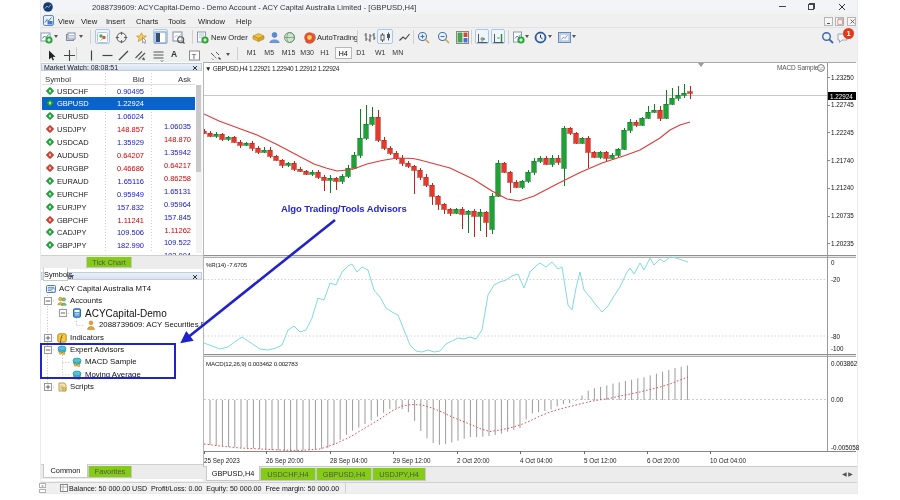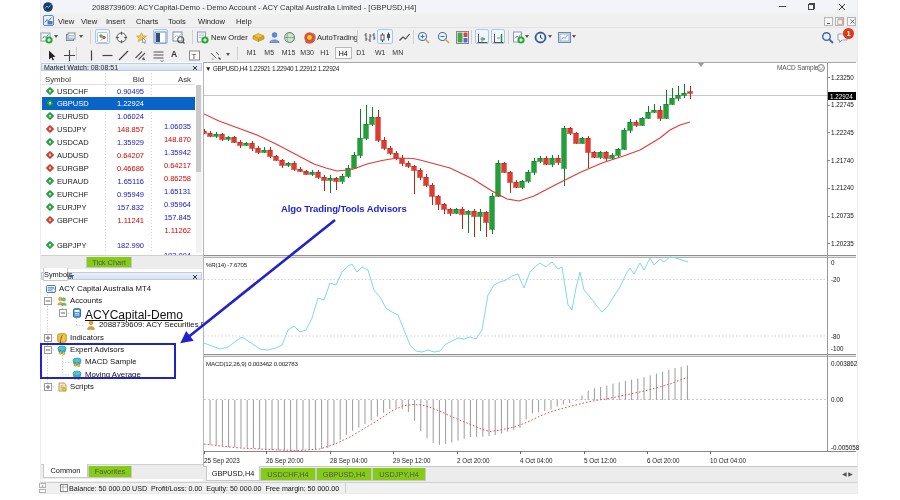--- a/index.html
+++ b/index.html
@@ -367,20 +367,29 @@
     </div>
 <div class="mwrow" style="top:213.5px">
       <svg width="8" height="8" viewBox="0 0 8 8" style="position:absolute;left:4px;top:2px">
         <rect x="1.3" y="1.3" width="5.4" height="5.4" rx="0.7" transform="rotate(45 4 4)" fill="#d9402e" stroke="#a82417" stroke-width="0.6"></rect>
         <path d="M4 5.4 L5.3 3.7 L4.45 3.7 L4.45 2.5 L3.55 2.5 L3.55 3.7 L2.7 3.7 Z" fill="#fff"></path>
       </svg>
       <span class="sym" style="color:#1a1a1a">GBPCHF</span>
       <span class="bid" style="color:#d40000">1.11241</span>
       <span class="ask" style="color:#d40000">1.11262</span>
     </div>
+<div class="mwrow" style="top:226.4px">
+      <svg width="8" height="8" viewBox="0 0 8 8" style="position:absolute;left:4px;top:2px">
+        <rect x="1.3" y="1.3" width="5.4" height="5.4" rx="0.7" transform="rotate(45 4 4)" fill="#21a63e" stroke="#0e7d28" stroke-width="0.6"></rect>
+        <path d="M4 2.6 L5.3 4.3 L4.45 4.3 L4.45 5.5 L3.55 5.5 L3.55 4.3 L2.7 4.3 Z" fill="#fff"></path>
+      </svg>
+      <span class="sym" style="color:#1a1a1a">CADJPY</span>
+      <span class="bid" style="color:#1414cc">109.506</span>
+      <span class="ask" style="color:#1414cc">109.522</span>
+    </div>
 <div class="mwrow" style="top:239.3px">
       <svg width="8" height="8" viewBox="0 0 8 8" style="position:absolute;left:4px;top:2px">
         <rect x="1.3" y="1.3" width="5.4" height="5.4" rx="0.7" transform="rotate(45 4 4)" fill="#21a63e" stroke="#0e7d28" stroke-width="0.6"></rect>
         <path d="M4 2.6 L5.3 4.3 L4.45 4.3 L4.45 5.5 L3.55 5.5 L3.55 4.3 L2.7 4.3 Z" fill="#fff"></path>
       </svg>
       <span class="sym" style="color:#1a1a1a">GBPJPY</span>
       <span class="bid" style="color:#1414cc">182.990</span>
       <span class="ask" style="color:#1414cc">183.004</span>
     </div>
 
@@ -427,21 +436,21 @@
     <span style="position:absolute;left:70px;top:295.8px;font-size:7.8px;color:#111;">Accounts</span>
 <svg width="8" height="8" viewBox="0 0 8 8" style="position:absolute;left:59px;top:309.1px">
       <rect x="0.5" y="0.5" width="7" height="7" fill="#fff" stroke="#9a9a9a"></rect>
       <path d="M1.8 4 h4.4" stroke="#555" stroke-width="0.9"></path>
     </svg>
     <svg width="10" height="10" viewBox="0 0 10 10" style="position:absolute;left:72px;top:308.1px">
       <rect x="1.5" y="0.8" width="7" height="8.4" rx="1" fill="#5b9bd5" stroke="#2a6aa5"></rect>
       <rect x="2.6" y="2" width="4.8" height="2" fill="#fff"></rect>
       <path d="M3 5.5 h4 M3 7 h4" stroke="#d8e8f8" stroke-width="0.7"></path>
     </svg>
-    <span style="position:absolute;left:85px;top:308.1px;font-size:12px;color:#111;text-decoration:underline;">ACYCapital-Demo</span>
+    <span style="position:absolute;left:85px;top:308.1px;font-size:10px;color:#111;">ACYCapital-Demo</span>
 <svg width="10" height="10" viewBox="0 0 10 10" style="position:absolute;left:86px;top:320.4px">
       <circle cx="5" cy="2.8" r="1.9" fill="#f0a030" stroke="#b06a10" stroke-width="0.5"></circle>
       <path d="M1.6 9.4 C1.6 5.6 8.4 5.6 8.4 9.4 Z" fill="#f0a030" stroke="#b06a10" stroke-width="0.5"></path>
     </svg>
     <span style="position:absolute;left:99px;top:320.4px;font-size:7.8px;color:#111;max-width:104px;overflow:hidden;white-space:nowrap;">2088739609: ACY Securities D</span>
 <svg width="8" height="8" viewBox="0 0 8 8" style="position:absolute;left:44px;top:333.7px">
       <rect x="0.5" y="0.5" width="7" height="7" fill="#fff" stroke="#9a9a9a"></rect>
       <path d="M1.8 4 h4.4 M4 1.8 v4.4" stroke="#555" stroke-width="0.9"></path>
     </svg>
     <svg width="10" height="10" viewBox="0 0 10 10" style="position:absolute;left:57px;top:332.7px">

